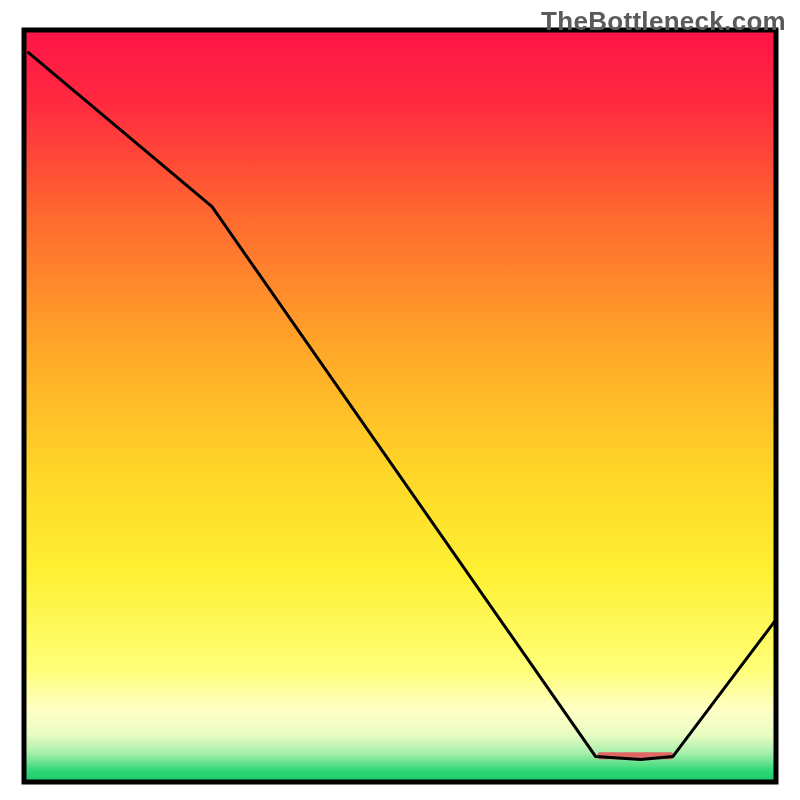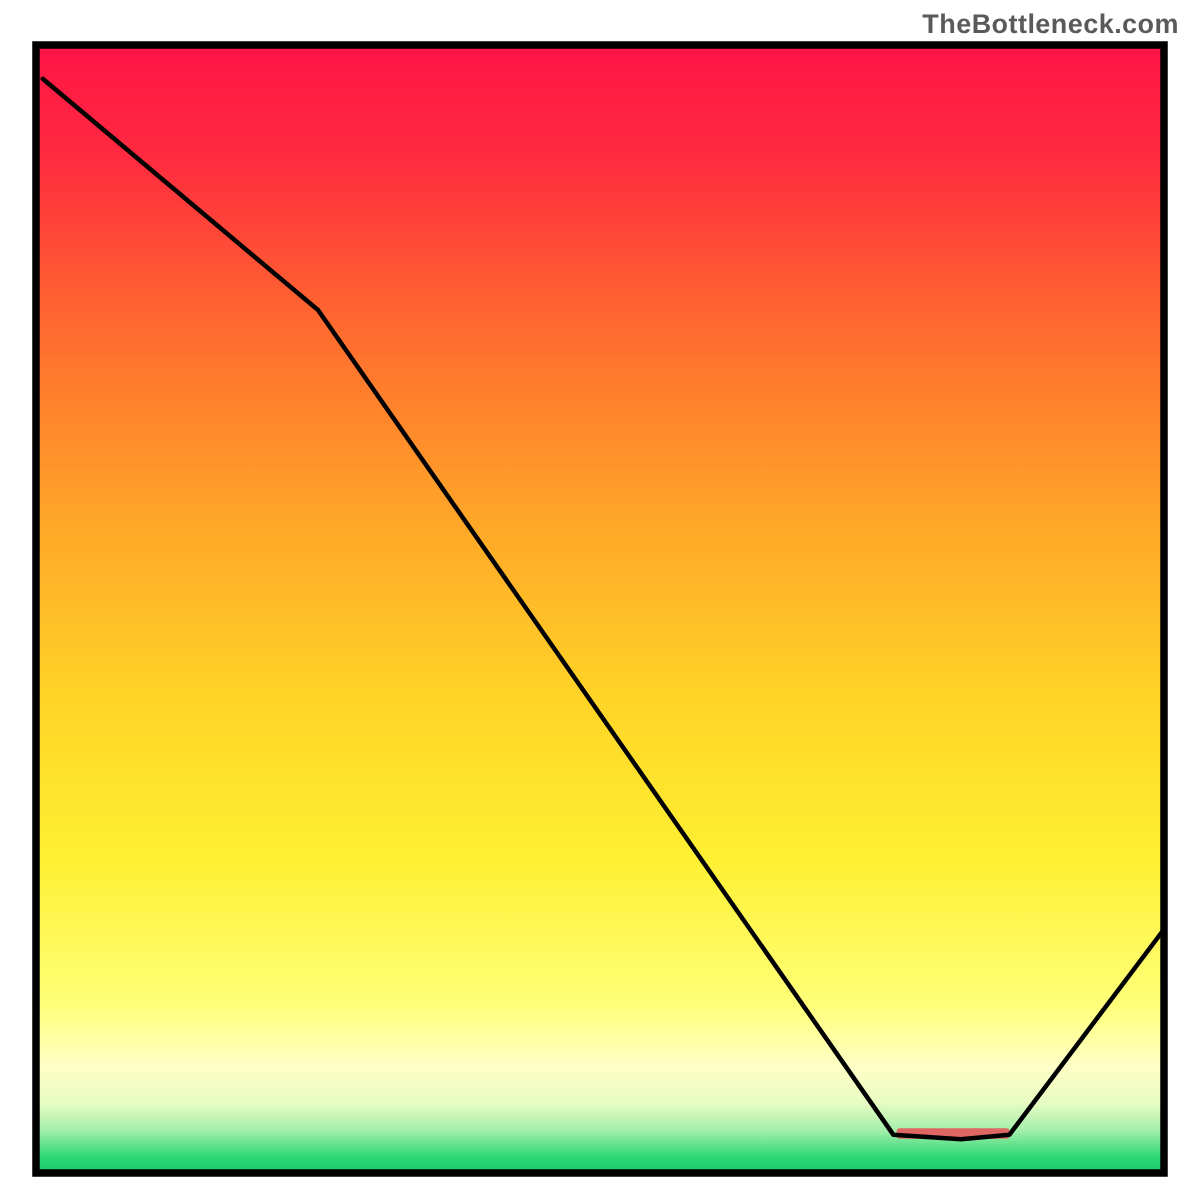--- a/index.html
+++ b/index.html
@@ -13,21 +13,21 @@
   }
   .stage {
     position: relative;
     width: 800px;
     height: 800px;
   }
   .watermark {
     position: absolute;
     top: 6px;
     right: 14px;
-    font-size: 18px;
+    font-size: 26px;
     font-weight: 600;
     color: #5a5a5a;
     letter-spacing: 0.3px;
     z-index: 20;
   }
   svg {
     position: absolute;
     top: 0;
     left: 0;
   }

